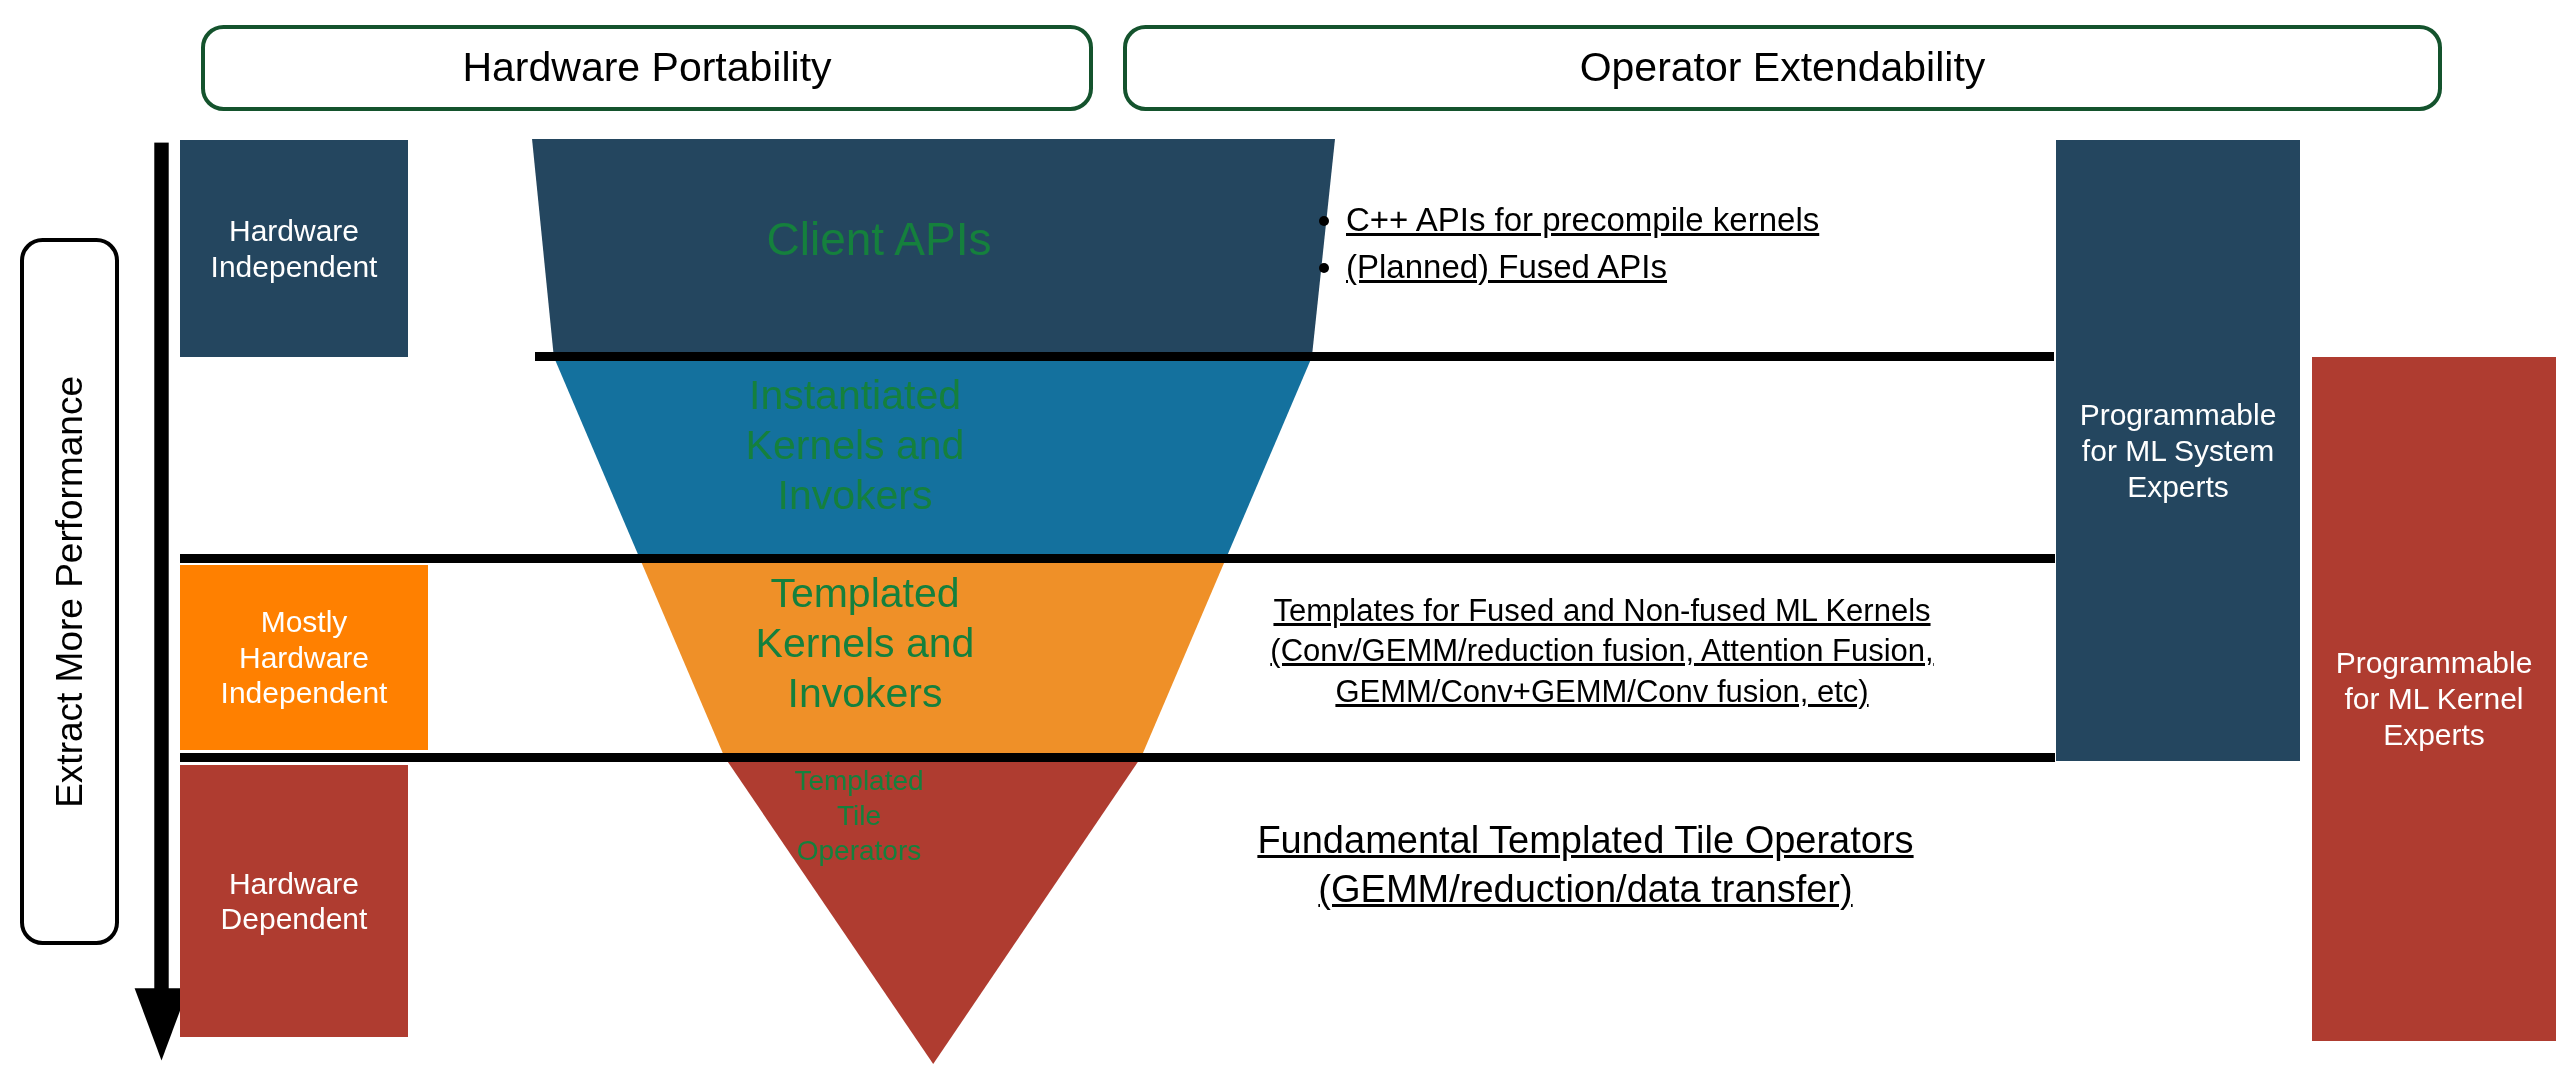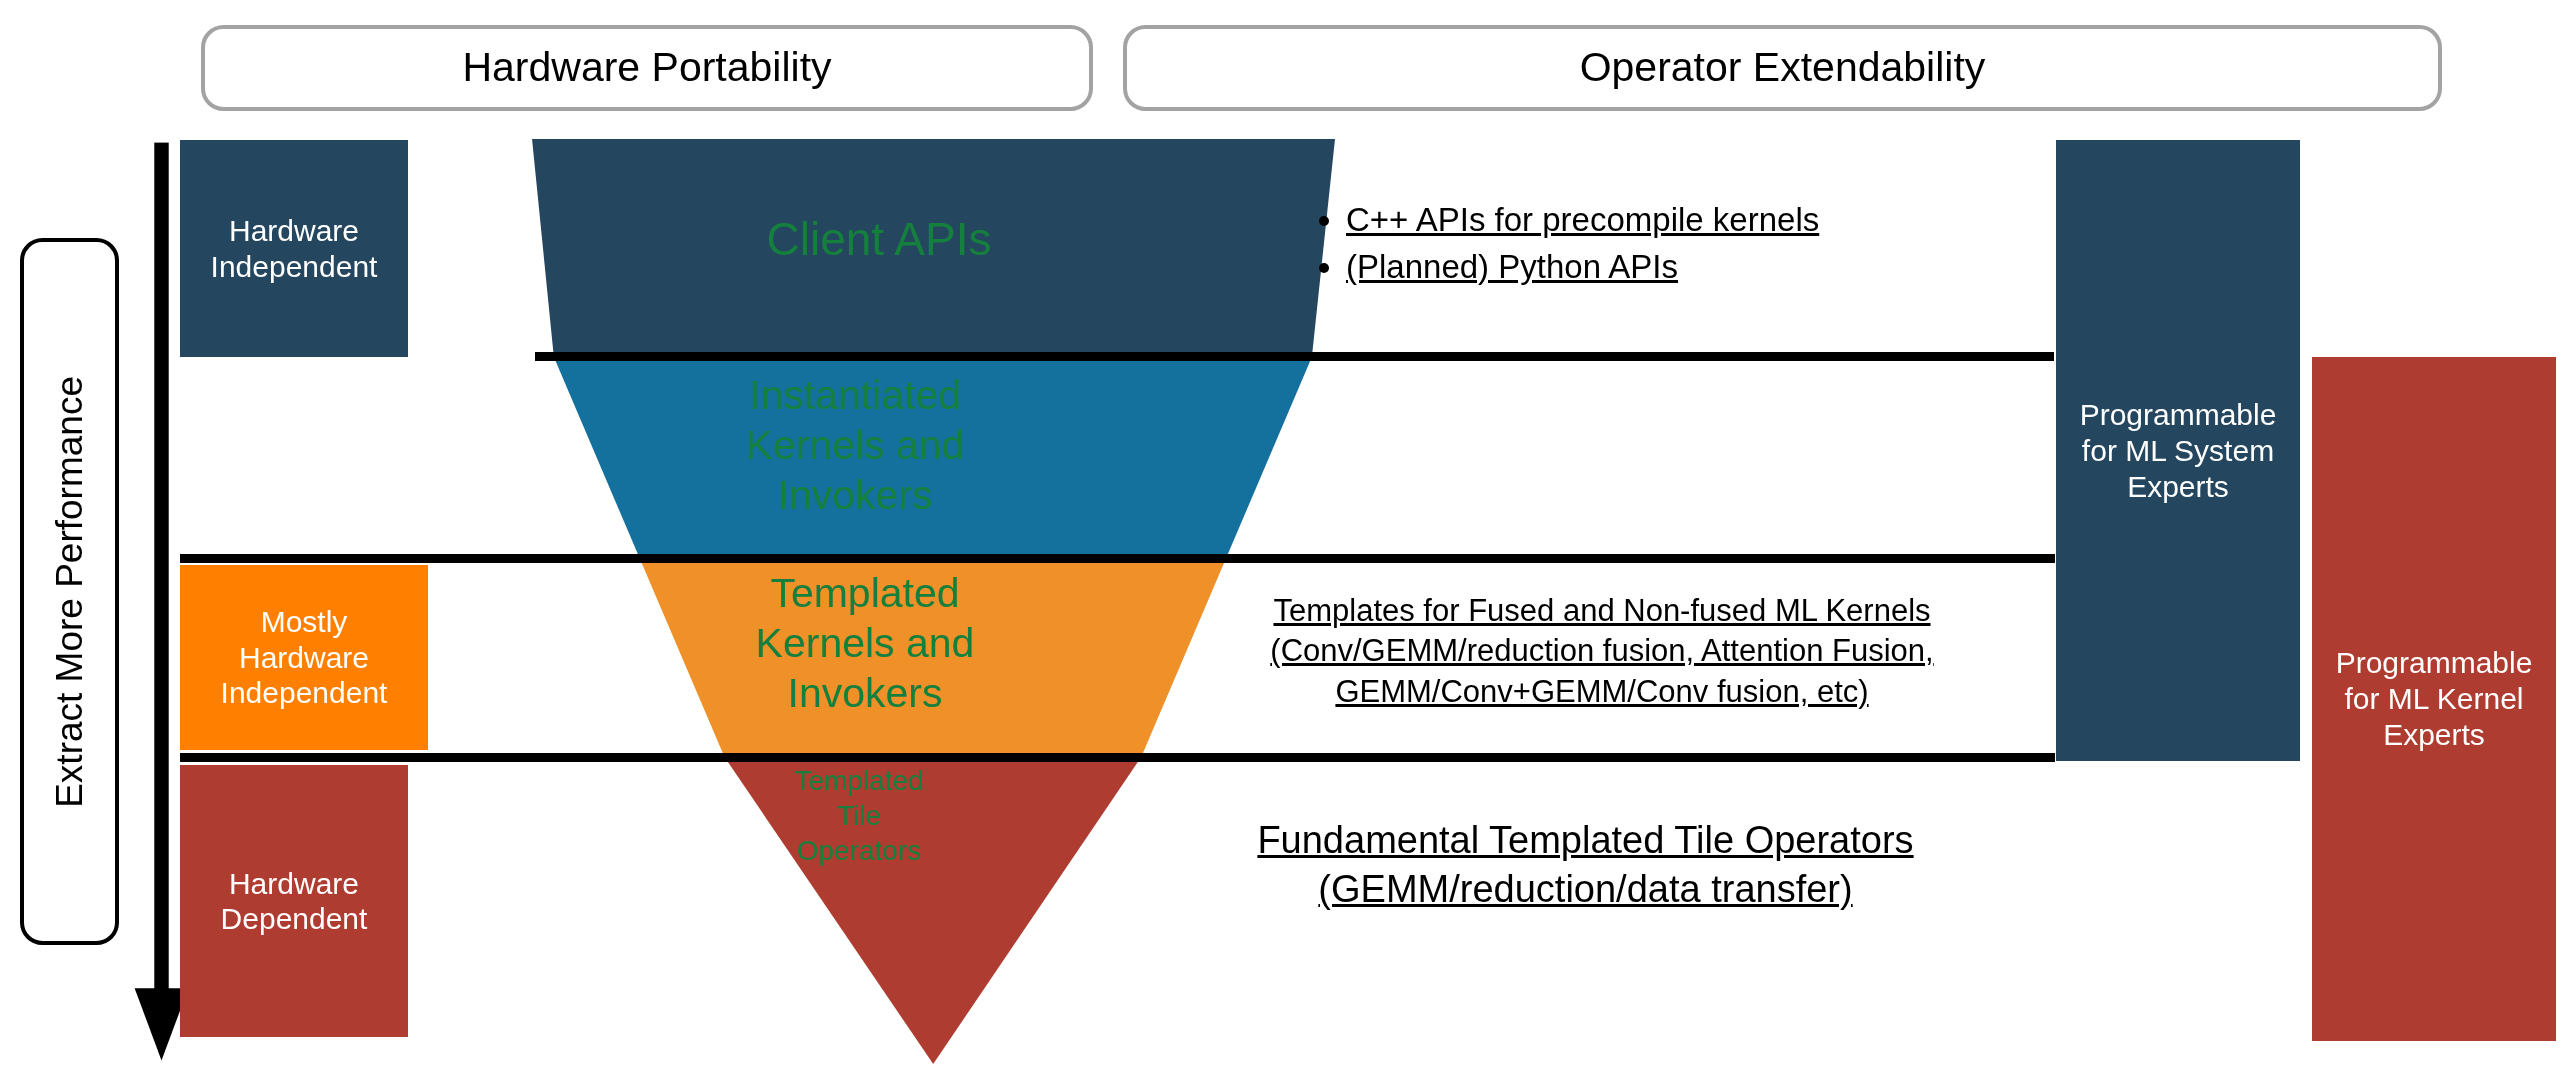--- a/index.html
+++ b/index.html
@@ -3,21 +3,21 @@
 <meta charset="utf-8">
 <style>
   html,body{margin:0;padding:0;background:#ffffff;}
   body{font-family:"Liberation Sans",sans-serif;}
   #stage{position:relative;width:2576px;height:1076px;background:#ffffff;overflow:hidden;}
 
   
   .capsule{
     position:absolute;
     background:#ffffff;
-    border:4px solid #a3a3a3;
+    border:4px solid #14532d;
     border-radius:22.5px;
     display:flex;align-items:center;justify-content:center;
     box-sizing:border-box;
     color:#000;
   }
   .capsule span{font-size:41px;line-height:1.1;white-space:nowrap;}
 
   
   #perf-capsule{
     position:absolute;
@@ -145,21 +145,21 @@
 Operators</span>
   </div>
 
   <div class="divider" style="left:535px;top:352px;width:1519px;"></div>
   <div class="divider" style="left:180px;top:554px;width:1875px;"></div>
   <div class="divider" style="left:180px;top:753px;width:1875px;"></div>
 
   <div class="desc" style="left:1308px;top:198px;width:720px;font-size:33px;line-height:1.35;">
     <ul>
       <li>C++ APIs for precompile kernels</li>
-      <li>(Planned) Python APIs</li>
+      <li>(Planned) Fused APIs</li>
     </ul>
   </div>
 
 
   <div class="desc centered" style="left:1123px;top:816px;width:925px;font-size:38px;line-height:1.28;">
     <div>Fundamental Templated Tile Operators</div>
     <div>(GEMM/reduction/data transfer)</div>
   </div>
 
   <div class="desc centered" style="left:1163px;top:591px;width:878px;font-size:31px;">

